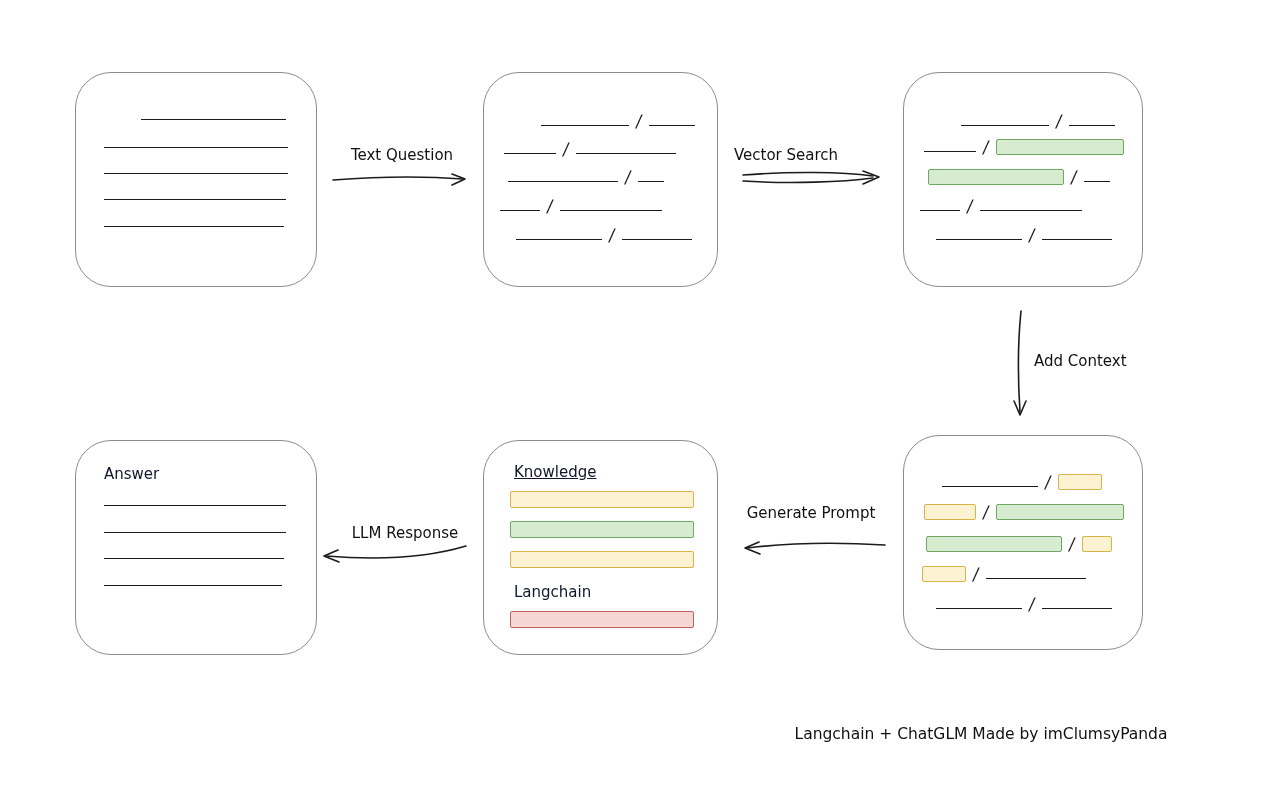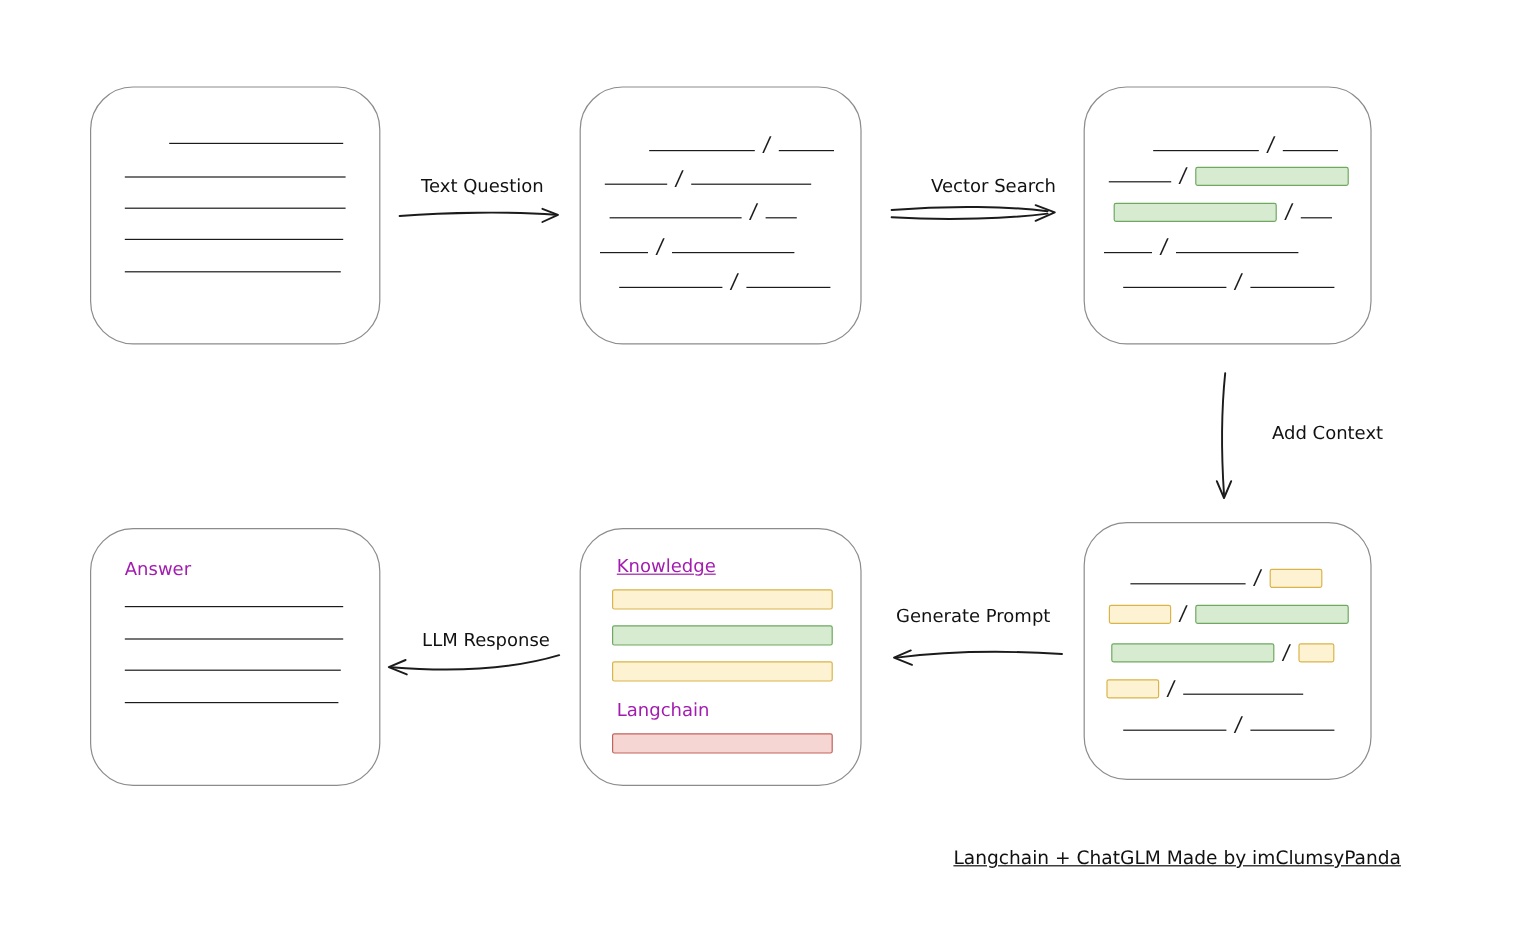--- a/index.html
+++ b/index.html
@@ -27,21 +27,21 @@
 
   .chunk{height:16px;border-radius:2px;}
   .chunk.green{background:var(--green-fill);border:1.3px solid var(--green-stroke);}
   .chunk.yellow{background:var(--yellow-fill);border:1.3px solid var(--yellow-stroke);}
 
   .bar{position:absolute;height:17px;border-radius:2px;width:184px;left:26px;}
   .bar.green{background:var(--green-fill);border:1.3px solid var(--green-stroke);}
   .bar.yellow{background:var(--yellow-fill);border:1.3px solid var(--yellow-stroke);}
   .bar.red{background:var(--red-fill);border:1.3px solid var(--red-stroke);}
 
-  .box-label{position:absolute;font-size:15px;color:#a21caf;white-space:nowrap;}
+  .box-label{position:absolute;font-size:15px;color:#0f172a;white-space:nowrap;}
   .arrow-label{position:absolute;font-size:15px;color:#111;text-align:center;white-space:nowrap;}
   .caption{position:absolute;font-size:15.5px;color:#111;text-align:center;white-space:nowrap;}
 
   svg.arrow{position:absolute;overflow:visible;}
   svg.arrow path{stroke:var(--line);stroke-width:1.6;fill:none;stroke-linecap:round;stroke-linejoin:round;}
 </style>
 </head>
 <body>
 
 <div id="canvas">
@@ -81,21 +81,21 @@
       <span class="slash">/</span>
       <div class="seg" style="width:102px;"></div>
     </div>
     <div class="row" style="left:32px;top:152px;">
       <div class="seg" style="width:86px;"></div>
       <span class="slash">/</span>
       <div class="seg" style="width:70px;"></div>
     </div>
   </div>
 
-  <div class="arrow-label" style="left:740px;top:146px;width:140px;text-align:right;">Vector Search</div>
+  <div class="arrow-label" style="left:716px;top:146px;width:140px;">Vector Search</div>
   <svg class="arrow" style="left:742px;top:168px;" width="148" height="20" viewBox="0 0 148 20">
     <path d="M1,7 C50,3 100,4 131,8"></path>
     <path d="M1,13 C50,16 100,14 131,10"></path>
     <path d="M121,3 L137,9 L121,16"></path>
   </svg>
 
   <div class="box" style="left:903px;top:72px;width:240px;height:215px;">
     <div class="row" style="left:57px;top:38px;">
       <div class="seg" style="width:88px;"></div>
       <span class="slash">/</span>
@@ -116,21 +116,21 @@
       <span class="slash">/</span>
       <div class="seg" style="width:102px;"></div>
     </div>
     <div class="row" style="left:32px;top:152px;">
       <div class="seg" style="width:86px;"></div>
       <span class="slash">/</span>
       <div class="seg" style="width:70px;"></div>
     </div>
   </div>
 
-  <div class="arrow-label" style="left:1060px;top:352px;text-align:left;">Add Context</div>
+  <div class="arrow-label" style="left:1034px;top:352px;text-align:left;">Add Context</div>
   <svg class="arrow" style="left:1012px;top:310px;" width="18" height="112" viewBox="0 0 18 112">
     <path d="M9,1 C5,40 6,72 8,102"></path>
     <path d="M2,91 L8,105 L14,91"></path>
   </svg>
 
   <div class="box" style="left:903px;top:435px;width:240px;height:215px;">
     <div class="row" style="left:38px;top:36px;">
       <div class="seg" style="width:96px;"></div>
       <span class="slash">/</span>
       <div class="chunk yellow" style="width:44px;"></div>
@@ -179,15 +179,15 @@
   </svg>
 
   <div class="box" style="left:75px;top:440px;width:242px;height:215px;">
     <div class="box-label" style="left:28px;top:24px;">Answer</div>
     <div class="hline" style="left:28px;top:64px;width:182px;"></div>
     <div class="hline" style="left:28px;top:91px;width:182px;"></div>
     <div class="hline" style="left:28px;top:117px;width:180px;"></div>
     <div class="hline" style="left:28px;top:144px;width:178px;"></div>
   </div>
 
-  <div class="caption" style="left:780px;top:706px;width:402px;text-decoration:underline;">Langchain + ChatGLM Made by imClumsyPanda</div>
+  <div class="caption" style="left:780px;top:725px;width:402px;">Langchain + ChatGLM Made by imClumsyPanda</div>
 
 </div>
 
 </body></html>

